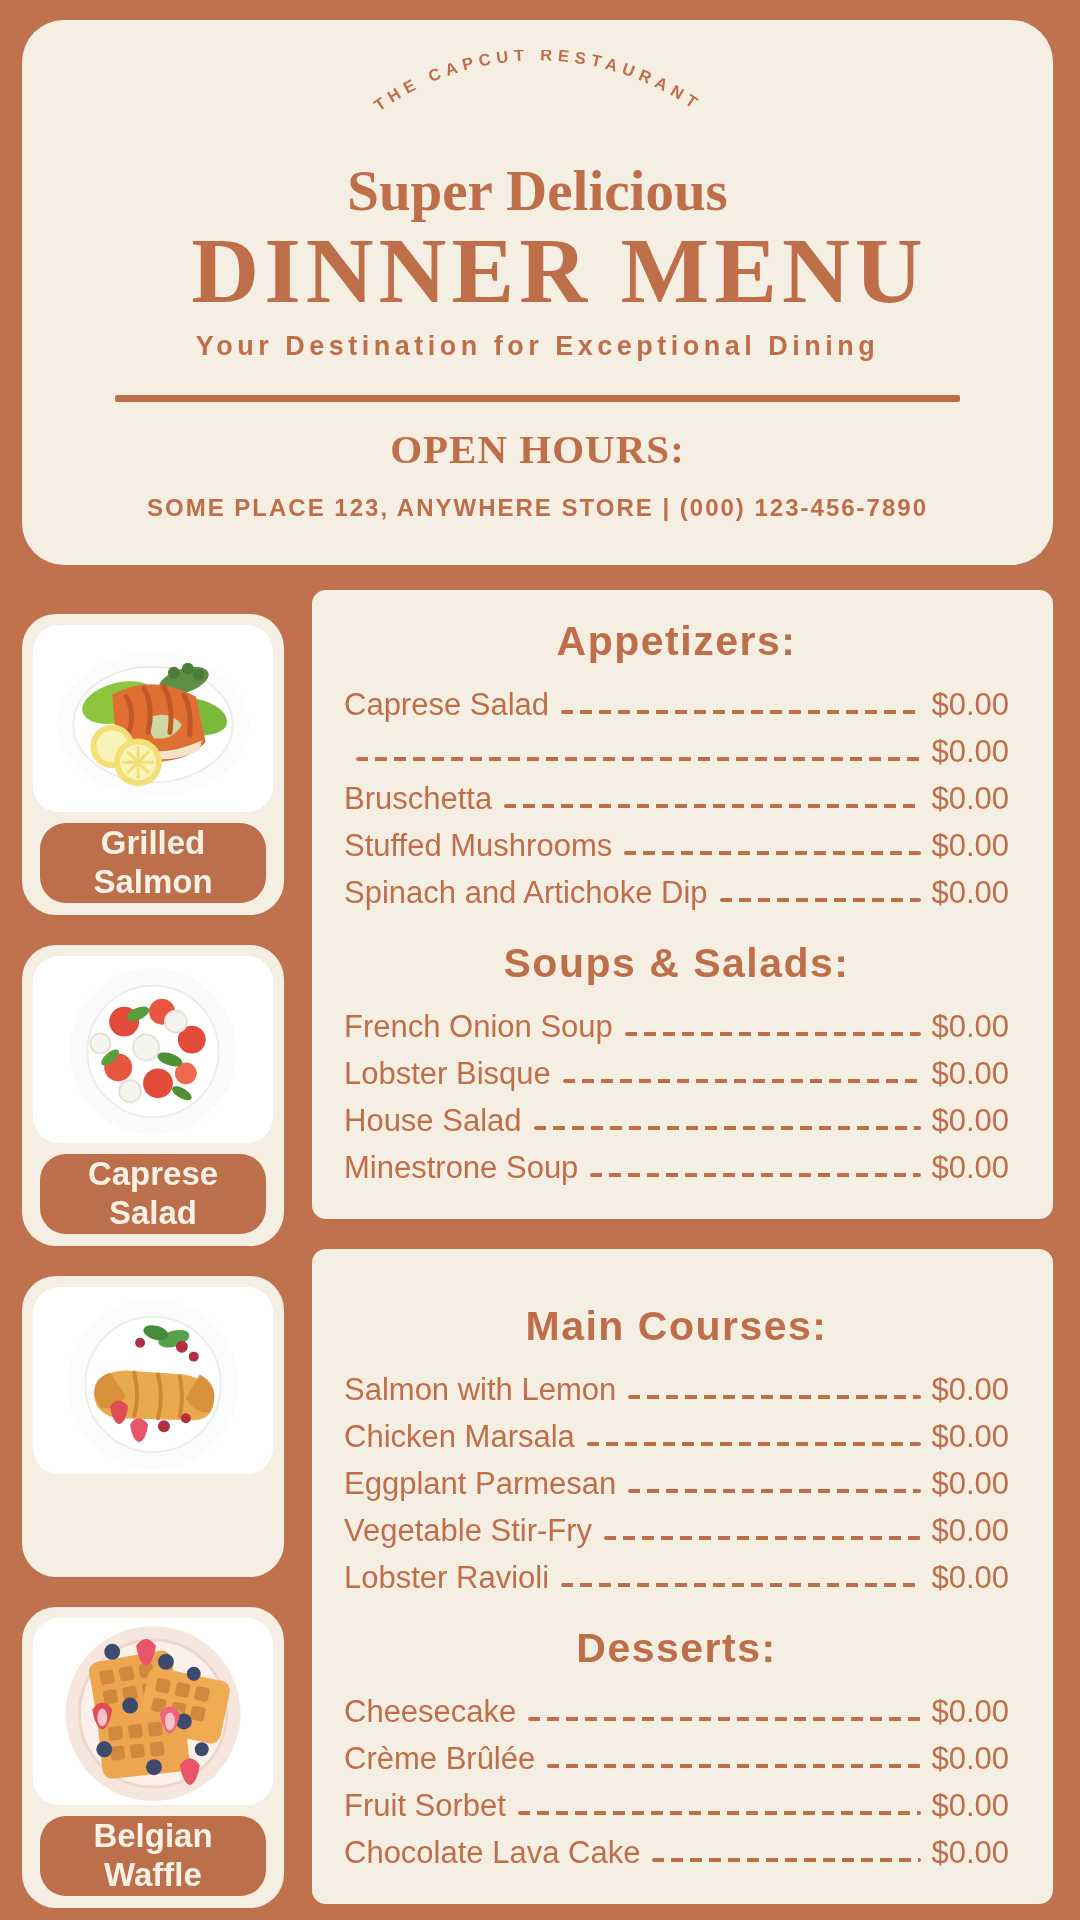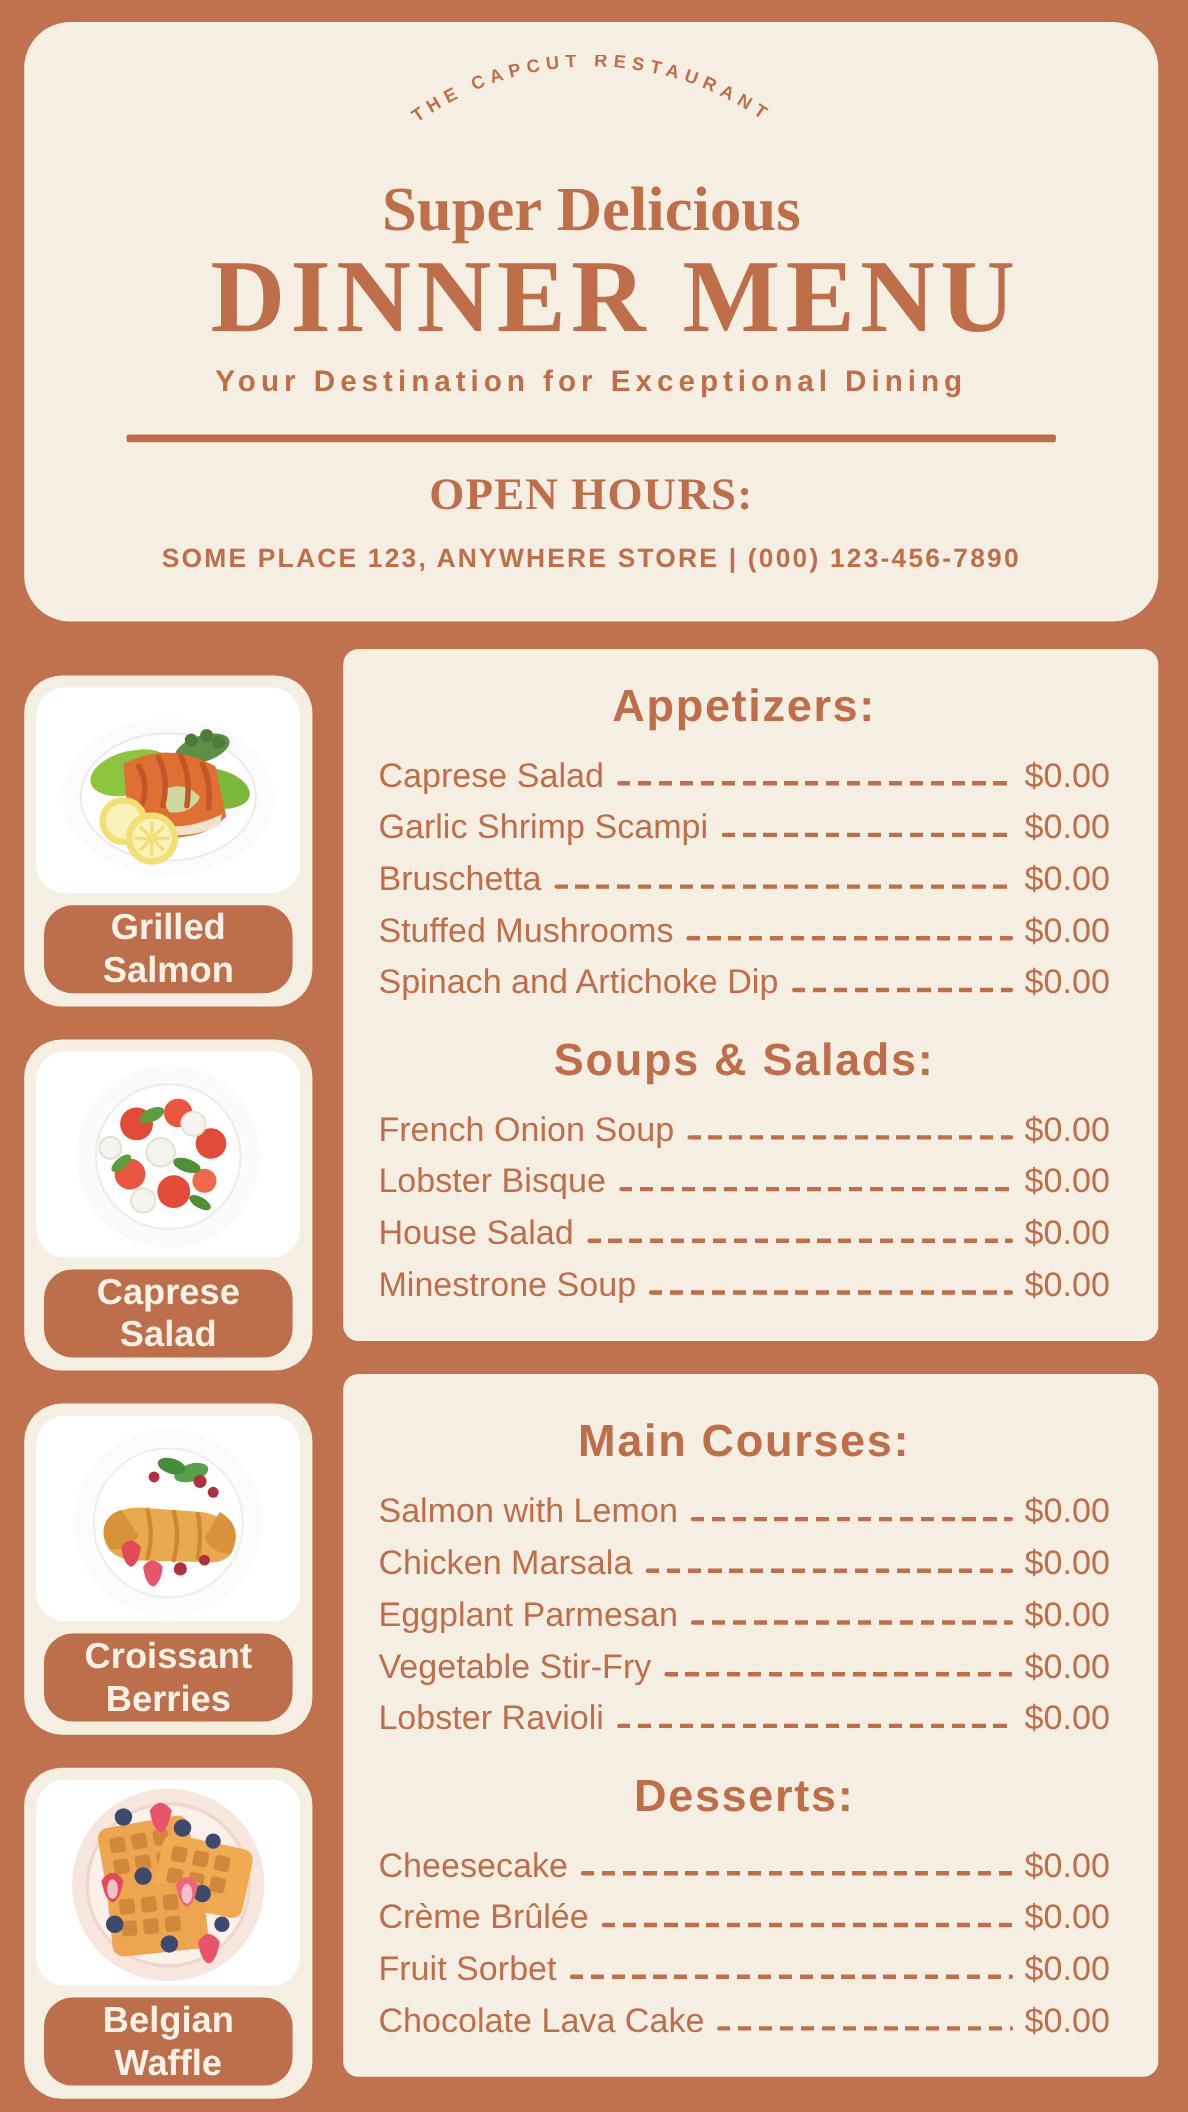--- a/index.html
+++ b/index.html
@@ -115,21 +115,21 @@
     line-height:1.18;
     color:var(--pill-text);
   }
   
   .menu-col{flex:1;display:flex;flex-direction:column;gap:30px;}
   .menu-panel{
     background:var(--cream);
     border-radius:14px;
     padding:28px 44px 28px 32px;
   }
-  .menu-panel.second{padding-top:38px;}
+  .menu-panel.second{padding-top:54px;}
   .section + .section{margin-top:24px;}
   .section-title{
     font-weight:bold;
     font-size:41px;
     letter-spacing:1.5px;
     color:var(--accent);
     text-align:center;
     margin-bottom:16px;
   }
   .menu-row{
@@ -240,23 +240,20 @@
       <ellipse cx="140" cy="52" rx="16" ry="8" fill="#57a14b" transform="rotate(-16 140 52)"></ellipse>
       <ellipse cx="122" cy="46" rx="13" ry="7" fill="#468c3c" transform="rotate(16 122 46)"></ellipse>
       <path d="M76 120 q8 -12 18 0 q-2 16 -9 18 q-7 -2 -9 -18" fill="#e04b55"></path>
       <path d="M96 138 q8 -12 18 0 q-2 16 -9 18 q-7 -2 -9 -18" fill="#e8556a"></path>
       <circle cx="148" cy="60" r="6" fill="#b03040"></circle>
             <circle cx="160" cy="70" r="5" fill="#b03040"></circle>
             <circle cx="106" cy="56" r="5" fill="#b03040"></circle>
       <circle cx="130" cy="140" r="6" fill="#b03040"></circle>
             <circle cx="152" cy="132" r="5" fill="#b03040"></circle>
     </svg>
-        </div>
-        <div class="food-pill">
-          <span>Croissant Berries</span>
         </div>
       </div>
       <div class="food-card">
         <div class="food-photo">
     <svg viewBox="0 0 238 188">
       <circle cx="119" cy="96" r="88" fill="#f7e6de"></circle>
       <circle cx="119" cy="96" r="74" fill="#fbf0ea" stroke="#eed6cb" stroke-width="3"></circle>
       <g transform="rotate(-10 100 70)">
         <rect x="58" y="38" width="84" height="64" rx="10" fill="#eda54f"></rect>
         <g fill="#d2883c">
@@ -316,21 +313,20 @@
   <main class="menu-col" id="menu-col">
       <section class="menu-panel">
         <div class="section">
           <h2 class="section-title">Appetizers:</h2>
           <div class="menu-row">
             <span class="item-name">Caprese Salad</span>
             <div class="leader"></div>
             <span class="item-price">$0.00</span>
           </div>
           <div class="menu-row">
-            <span class="item-name">Garlic Shrimp Scampi</span>
             <div class="leader"></div>
             <span class="item-price">$0.00</span>
           </div>
           <div class="menu-row">
             <span class="item-name">Bruschetta</span>
             <div class="leader"></div>
             <span class="item-price">$0.00</span>
           </div>
           <div class="menu-row">
             <span class="item-name">Stuffed Mushrooms</span>

